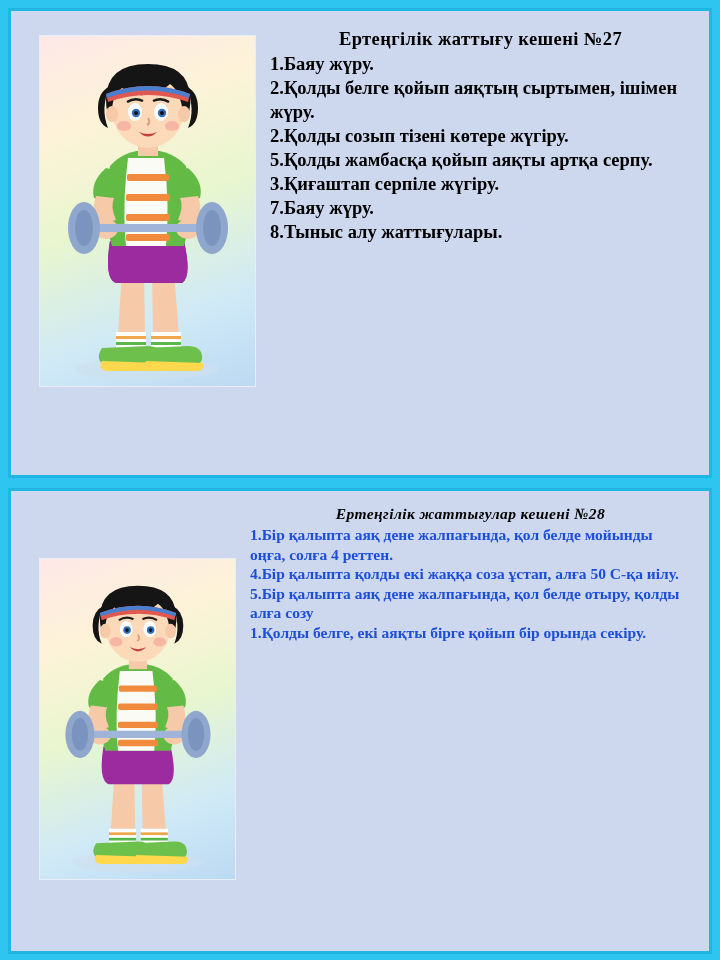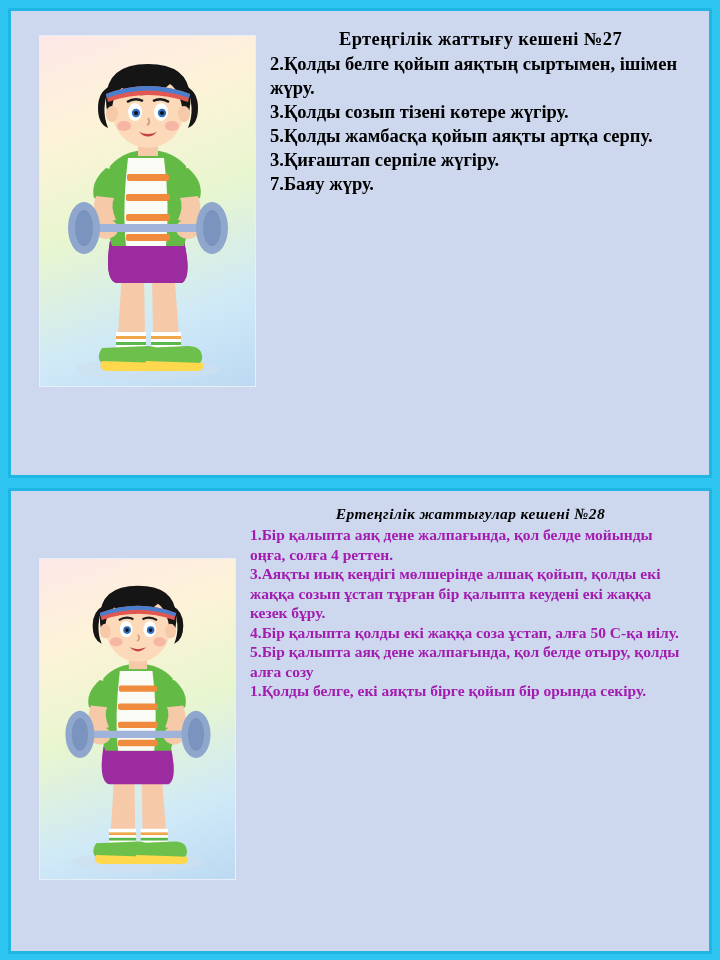--- a/index.html
+++ b/index.html
@@ -73,21 +73,21 @@
   }
   .slide-2 .doc-title {
     font-size: 15.5px;
     padding: 2px 0 2px 0;
     font-style: italic;
   }
   .slide-2 .line {
     font-size: 15.5px;
     font-weight: bold;
     line-height: 1.26;
-    color: #a21caf;
+    color: #1d4ed8;
   }
   
   .kid-photo {
     position: relative;
     background: linear-gradient(160deg,#fde8e8 0%, #fdf3d8 25%, #e8f6cf 50%, #cfe9f7 78%, #bcd9f2 100%);
     border: 1px solid #e8eef8;
   }
   .kid-1 { width: 215px; height: 350px; }
   .kid-2 { width: 195px; height: 320px; }
   .kid-svg { position: absolute; left: 0; top: 0; width: 100%; height: 100%; }
@@ -179,25 +179,27 @@
             <ellipse cx="132" cy="90" rx="7" ry="5" fill="#f6a89c" opacity="0.75"></ellipse>
 
             <path d="M108 82 q3 5 -1 7" stroke="#d8a07c" stroke-width="2" fill="none"></path>
             <path d="M99 96 q9 9 18 0 q-9 4 -18 0 z" fill="#c4413c"></path>
           </svg>
         </div>
       </div>
 
       <div class="text-col">
         <div class="doc-title">Ертеңгілік  жаттығу  кешені №27</div>
+        <div class="line">1.Баяу жүру.</div>
         <div class="line">2.Қолды белге қойып аяқтың  сыртымен,  ішімен  жүру.</div>
-        <div class="line">3.Қолды созып тізені  көтере жүгіру.</div>
+        <div class="line">2.Қолды созып тізені  көтере жүгіру.</div>
         <div class="line">5.Қолды жамбасқа қойып аяқты  артқа серпу.</div>
         <div class="line">3.Қиғаштап  серпіле жүгіру.</div>
         <div class="line">7.Баяу жүру.</div>
+        <div class="line">8.Тыныс  алу жаттығулары.</div>
       </div>
 
     </div>
   </div>
 
   <div class="slide slide-2">
     <div class="slide-inner">
 
       <div class="figure-wrap second">
         <div class="kid-photo kid-2">
@@ -256,21 +258,20 @@
             <ellipse cx="132" cy="90" rx="7" ry="5" fill="#f6a89c" opacity="0.75"></ellipse>
             <path d="M108 82 q3 5 -1 7" stroke="#d8a07c" stroke-width="2" fill="none"></path>
             <path d="M99 96 q9 9 18 0 q-9 4 -18 0 z" fill="#c4413c"></path>
           </svg>
         </div>
       </div>
 
       <div class="text-col">
         <div class="doc-title">Ертеңгілік жаттығулар кешені №28</div>
         <div class="line">1.Бір қалыпта аяқ дене жалпағында, қол белде мойынды оңға, солға 4 реттен.</div>
-        <div class="line">3.Аяқты иық кеңдігі мөлшерінде алшақ қойып, қолды екі жаққа созып ұстап тұрған бір қалыпта кеудені екі жаққа кезек бұру.</div>
         <div class="line">4.Бір қалыпта қолды екі жаққа соза ұстап, алға 50 С-қа иілу.</div>
         <div class="line">5.Бір қалыпта аяқ дене жалпағында, қол белде отыру, қолды алға созу</div>
         <div class="line">1.Қолды белге, екі аяқты бірге қойып бір орында секіру.</div>
       </div>
 
     </div>
   </div>
 
 </div>
 

